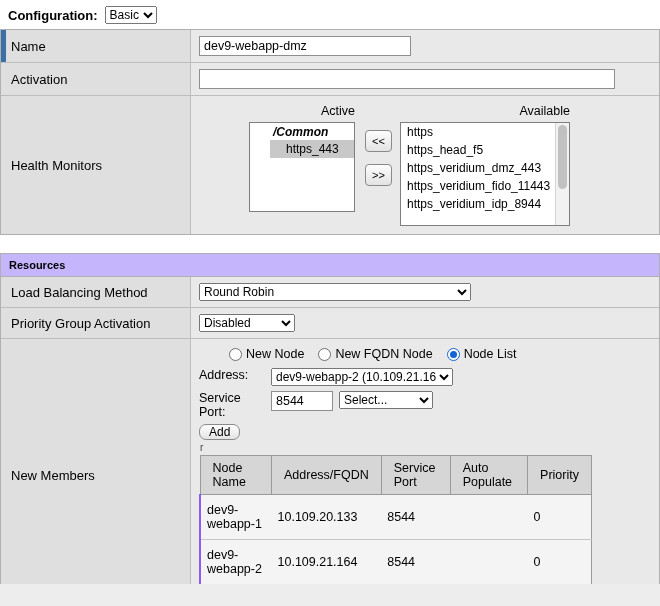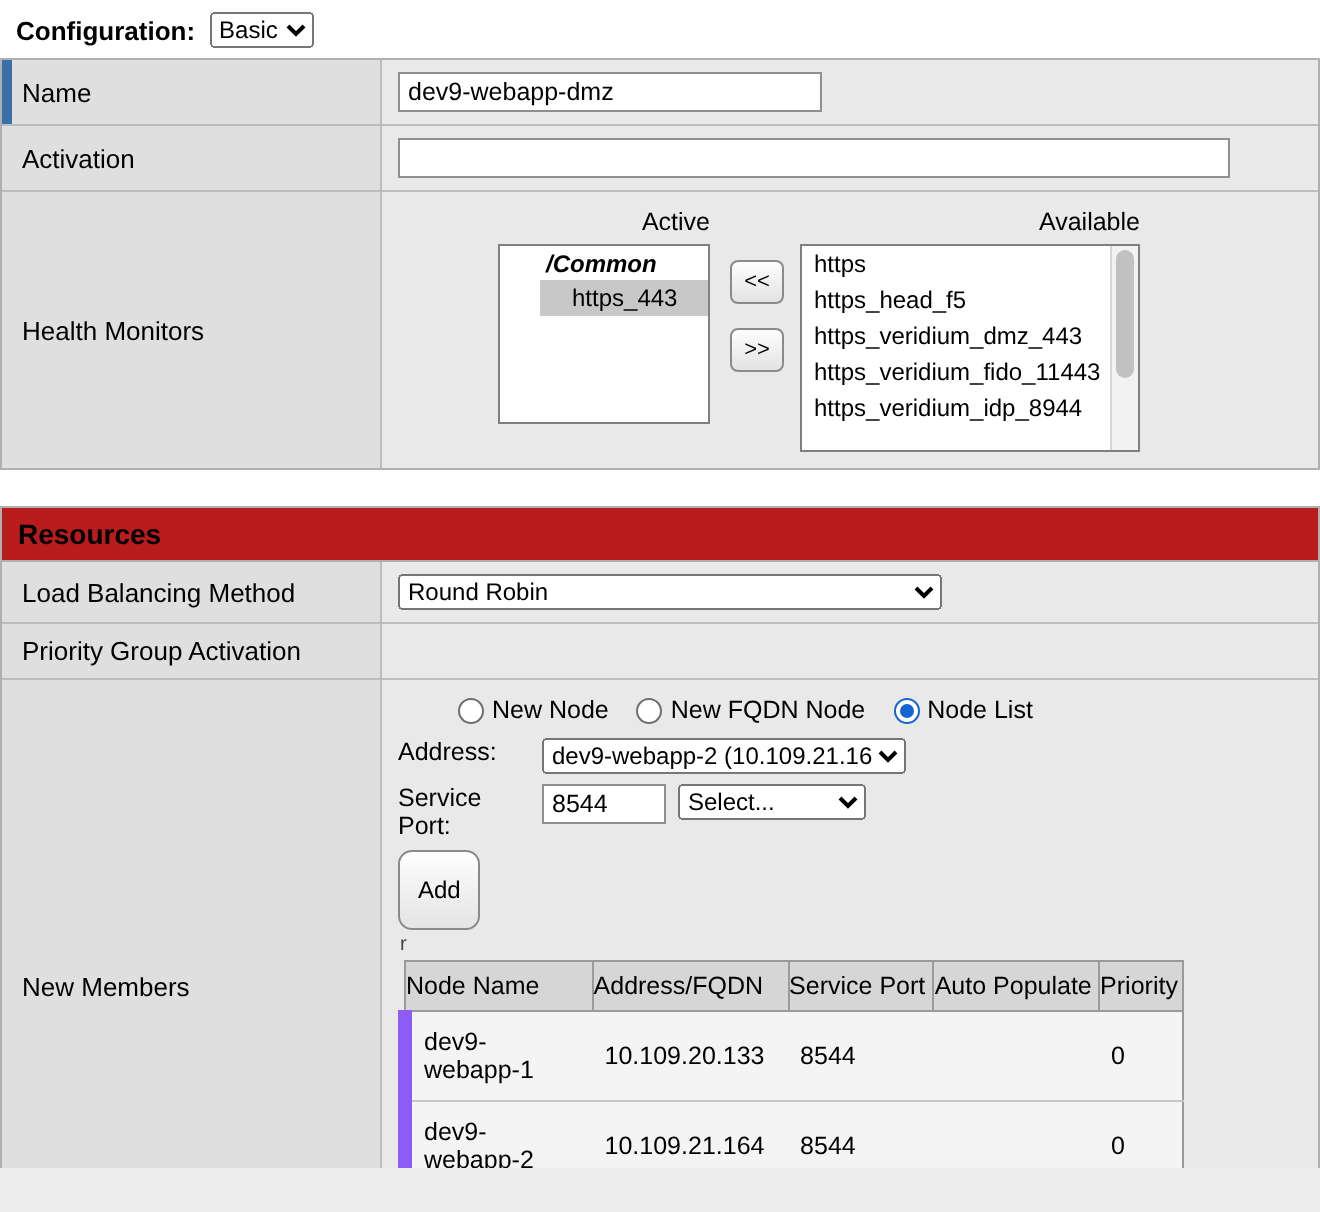--- a/index.html
+++ b/index.html
@@ -66,22 +66,22 @@
     background:#f2f2f2; border-left:1px solid #d4d4d4;
   }
   .fake-thumb {
     position:absolute; top:2px; left:2px; width:9px; height:64px;
     background:#c1c1c1; border-radius:5px;
   }
 
   .table-gap { height:18px; background:#fff; }
 
   .section-header {
-    background:#b91c1c; border:1px solid #b0b0b0; border-bottom:none;
-    font-weight:bold; font-size:14px; padding:5px 8px;
+    background:#c4b5fd; border:1px solid #b0b0b0; border-bottom:none;
+    font-weight:bold; font-size:11px; padding:5px 8px;
   }
 
   
   .nm-stack { display:flex; flex-direction:column; gap:5px; }
   .radio-row { display:flex; align-items:center; gap:14px; margin:2px 0 2px 30px; font-size:12.5px; }
   .radio-opt { display:flex; align-items:center; gap:4px; cursor:pointer; }
   .radio {
     display:inline-block; width:13px; height:13px; border-radius:50%;
     border:1px solid #6e6e6e; background:#fff; position:relative; flex:none;
   }
@@ -90,37 +90,37 @@
     content:''; position:absolute; left:2px; top:2px; right:2px; bottom:2px;
     border-radius:50%; background:#1464d2;
   }
   .inline-row { display:flex; align-items:flex-start; gap:6px; font-size:12.5px; }
   .inline-row .fld-label { width:66px; }
   .port-input { width:62px; }
 
   .small-btn {
     border:1px solid #8a8a8a; border-radius:7px;
     background:linear-gradient(#fefefe,#e4e4e4);
-    font-size:12px; padding:12px 9px; cursor:pointer;
+    font-size:12px; padding:0 9px; cursor:pointer;
     font-family:"Liberation Sans", sans-serif;
   }
   .btn-row { display:flex; gap:5px; }
 
   .stray { font-size:10px; line-height:5px; height:5px; color:#444; margin-left:1px; }
 
   .members-table { border-collapse:collapse; font-size:12.5px; width:393px; }
   .members-table th {
     background:#d6d6d6; border:1px solid #9a9a9a; font-weight:normal;
-    text-align:left; padding:5px 0;
+    text-align:left; padding:5px 12px;
   }
   .members-table td {
     background:#f4f4f4; border:1px solid #c6c6c6; border-left:none; border-right:none;
     padding:8px 6px;
   }
-  .members-table td:first-child { border-left:7px solid #8b5cf6; }
+  .members-table td:first-child { border-left:2px solid #8b5cf6; }
   .members-table td:last-child { border-right:1px solid #9a9a9a; }
   .bottom-band {
     position:absolute; left:0; right:0; bottom:0; height:22px;
     background:#ededed;
   }
 </style>
 </head>
 <body>
 
 <div class="config-bar">
@@ -203,20 +203,25 @@
     <div class="value-cell">
       <select style="width:272px;">
         <option>Round Robin</option>
       </select>
     </div>
   </div>
 
   <div class="form-row">
     <div class="label-cell">
       <span>Priority Group Activation</span>
+    </div>
+    <div class="value-cell">
+      <select style="width:96px;">
+        <option>Disabled</option>
+      </select>
     </div>
   </div>
 
   <div class="form-row">
     <div class="label-cell">
       <span>New Members</span>
     </div>
     <div class="value-cell">
       <div class="nm-stack">
 

